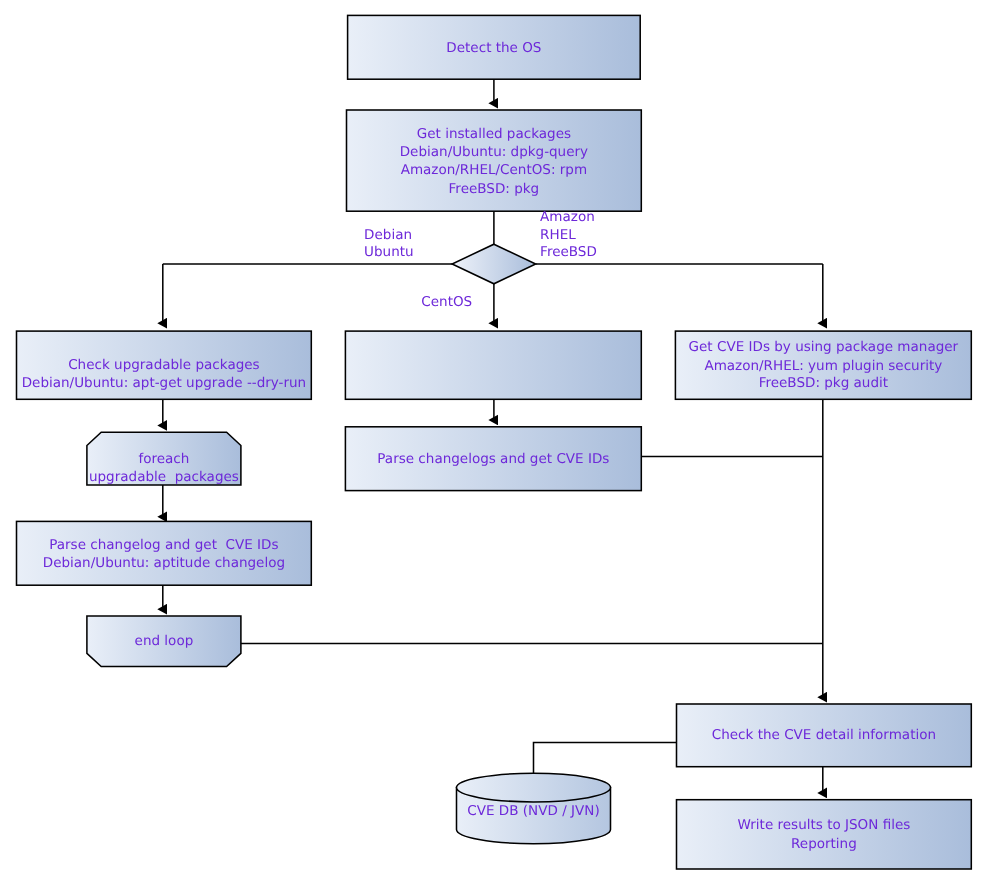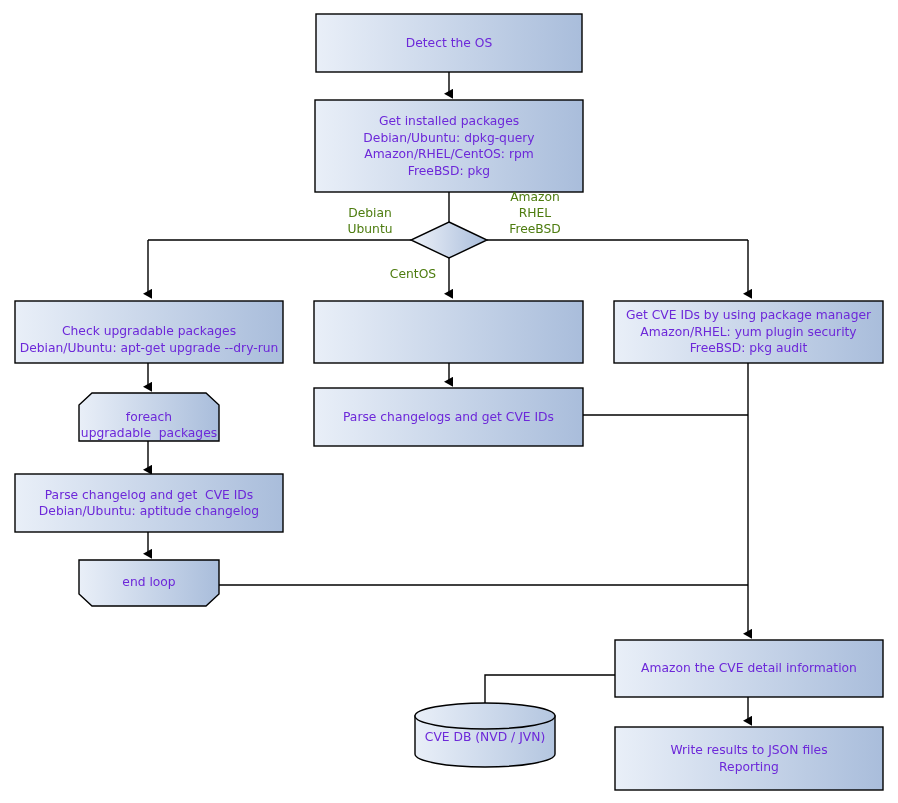--- a/index.html
+++ b/index.html
@@ -31,25 +31,25 @@
     justify-content: center;
     text-align: center;
     color: #6d28d9;
     font-size: 12.3px;
     line-height: 16.5px;
     white-space: pre;
     pointer-events: none;
   }
   .edge-label {
     position: absolute;
-    color: #4d7c0f;
+    color: #6d28d9;
     font-size: 12.3px;
     line-height: 16px;
     white-space: pre;
-    text-align: center;
+    text-align: left;
   }
 </style>
 </head>
 <body>
 
 <div id="canvas">
 
   <svg class="layer" viewBox="0 0 898 803">
     <defs>
       <linearGradient id="boxGrad" x1="0" y1="0" x2="1" y2="0">
@@ -149,21 +149,21 @@
   <div class="node-label" style="left:15px; top:474px; width:268px; height:58px;">Parse changelog and get  CVE IDs
 Debian/Ubuntu: aptitude changelog</div>
 
 
   <div class="node-label" style="left:314px; top:388px; width:269px; height:58px;">Parse changelogs and get CVE IDs</div>
 
   <div class="node-label" style="left:614px; top:301px; width:269px; height:62px;">Get CVE IDs by using package manager
 Amazon/RHEL: yum plugin security
 FreeBSD: pkg audit</div>
 
-  <div class="node-label" style="left:615px; top:640px; width:268px; height:57px;">Amazon the CVE detail information</div>
+  <div class="node-label" style="left:615px; top:640px; width:268px; height:57px;">Check the CVE detail information</div>
 
   <div class="node-label" style="left:415px; top:722px; width:140px; height:30px;">CVE DB (NVD / JVN)</div>
 
   <div class="node-label" style="left:615px; top:727px; width:268px; height:63px;">Write results to JSON files
 Reporting</div>
 
   <div class="edge-label" style="left:331px; top:205px; width:78px;">Debian
 Ubuntu</div>
 
   <div class="edge-label" style="left:491px; top:189px; width:88px;">Amazon

